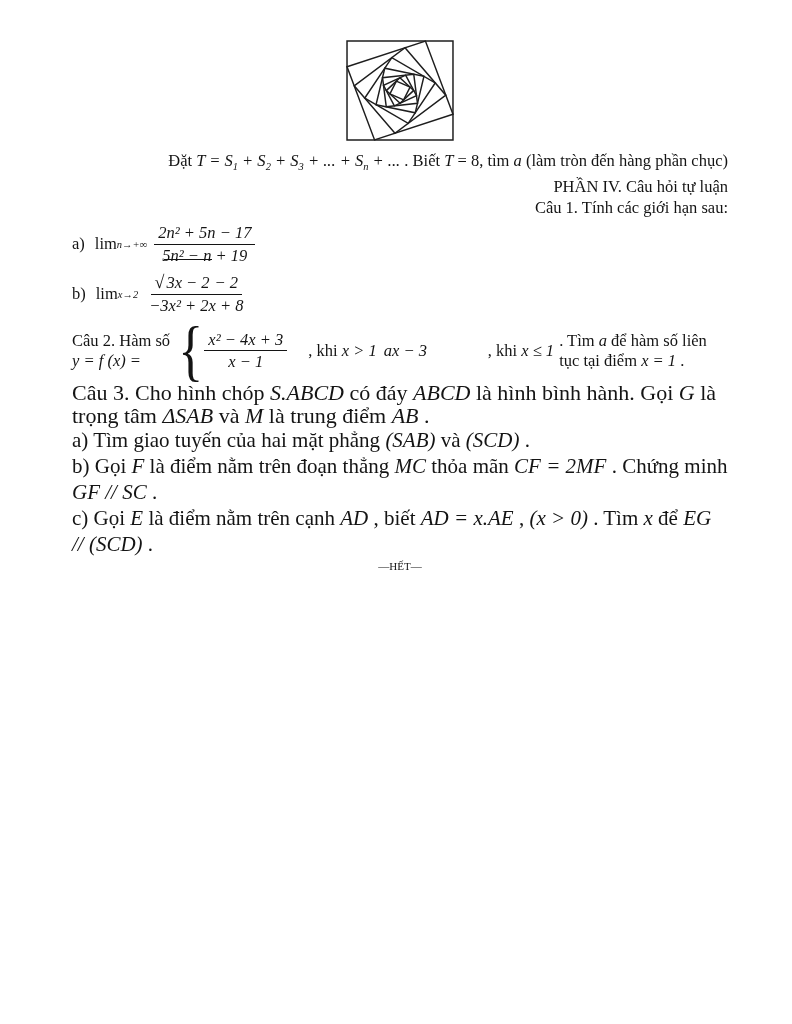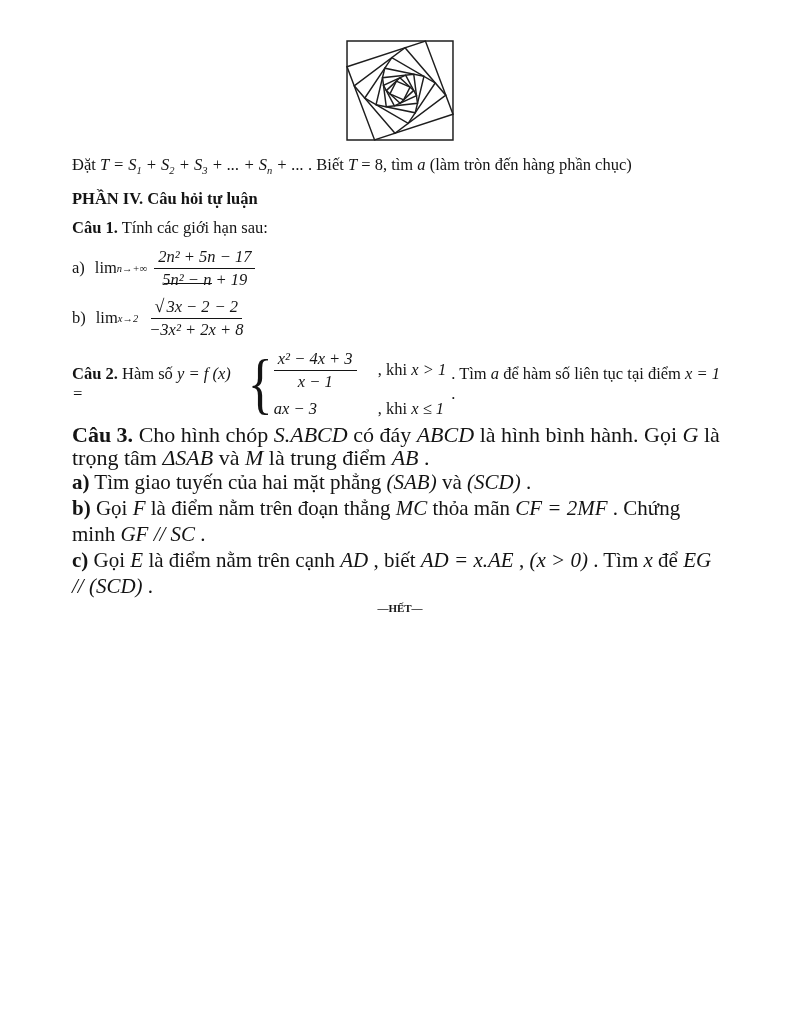--- a/index.html
+++ b/index.html
@@ -10,26 +10,26 @@
     color:#141414;
   }
   .page { position:relative; width:792px; height:1024px; padding:33px 64px 0 72px; background:#fff; }
 
   
   .figure-wrap { width:108px; height:101px; margin:7px auto 10px auto; }
   .figure-wrap svg { display:block; width:100%; height:100%; }
   .figure-wrap polygon { fill:none; stroke:#1e1e1e; stroke-width:1.45; }
 
   
-  .line { font-size:16.5px; line-height:28px; }
+  .line { font-size:16.5px; line-height:20px;text-align:right; }
   .para { font-size:22px; line-height:23px; }
   .abc  { font-size:21px; line-height:26px; }
   .seg.r  { font-style:normal; }
   .seg.i  { font-style:italic; }
-  .seg.b  { font-weight:bold; }
+  .seg.b  { font-weight:normal; }
   .seg.sub { font-style:italic; font-size:10.5px; vertical-align:-4px; }
 
   
   .math-row { display:flex; align-items:center; font-size:16.5px; }
   .item-label { margin-right:10px; }
   .lim { display:inline-flex; flex-direction:row; align-items:center; line-height:1; margin-right:7px; }
   .lim-word { font-style:normal; }
   .lim-sub { font-style:italic; font-size:10.5px; margin-top:2px; white-space:nowrap; }
   .frac { display:inline-flex; flex-direction:column; align-items:center; line-height:1.2; font-style:italic;text-align:center; }
   .frac .num { border-bottom:1.2px solid #141414; padding:0 4px 1px 4px; white-space:nowrap; }
@@ -37,21 +37,21 @@
   .sqrt-sign { font-style:normal; font-size:18px; }
   .radicand { border-top:1.3px solid #141414; padding:13px 2px; }
   .after-rad { padding-left:3px; }
 
   
   .row-cau1a { margin:5px 0 2px 0; }
   .row-cau1b { margin:6px 0 2px 0; }
   .row-cau2 { margin:9px 0 4px 0; }
   .cases { display:inline-flex; align-items:center; margin:0 5px 0 2px; }
   .brace { font-size:52px; font-weight:400; line-height:1; transform:scaleY(1.32); transform-origin:center; margin-right:1px; }
-  .case-rows { display:inline-flex; flex-direction:column; gap:7px; }
+  .case-rows { display:inline-flex; flex-direction:row; gap:7px; }
   .case-row { display:flex; align-items:center; }
   .case-expr { display:inline-flex; justify-content:flex-start; min-width:104px; font-style:italic; }
   .case-cond { white-space:nowrap;text-align:center; }
 
   .cau1-header { margin-top:1px; }
   .cau3-para { margin-top:3px; }
   .footer-het { text-align:center; font-size:11px; margin-top:3px; }
 </style>
 </head>
 <body>

